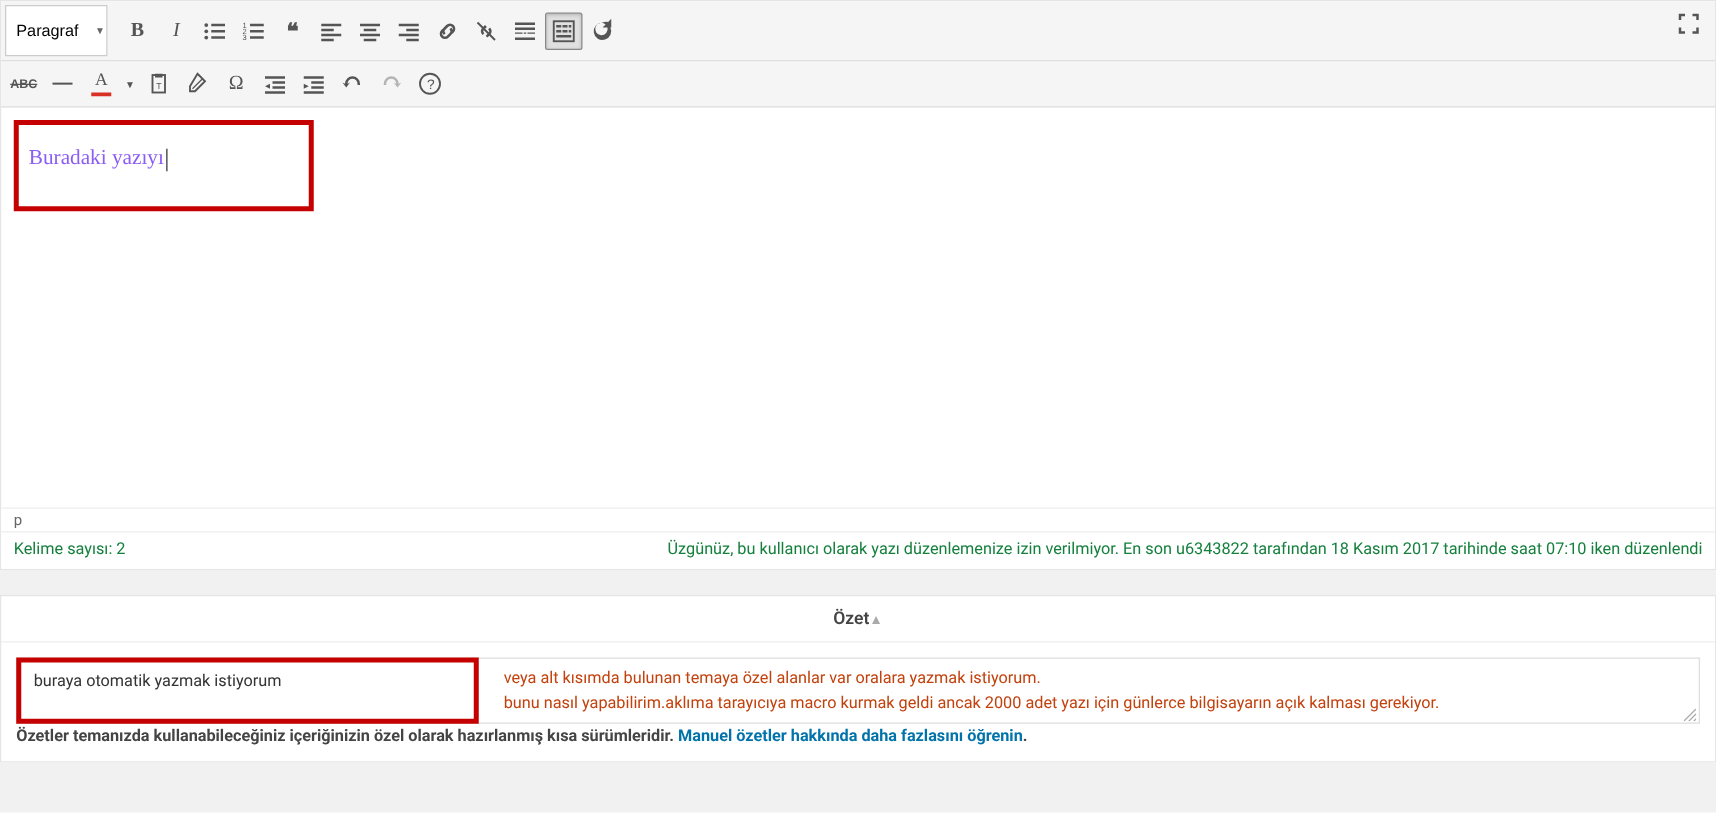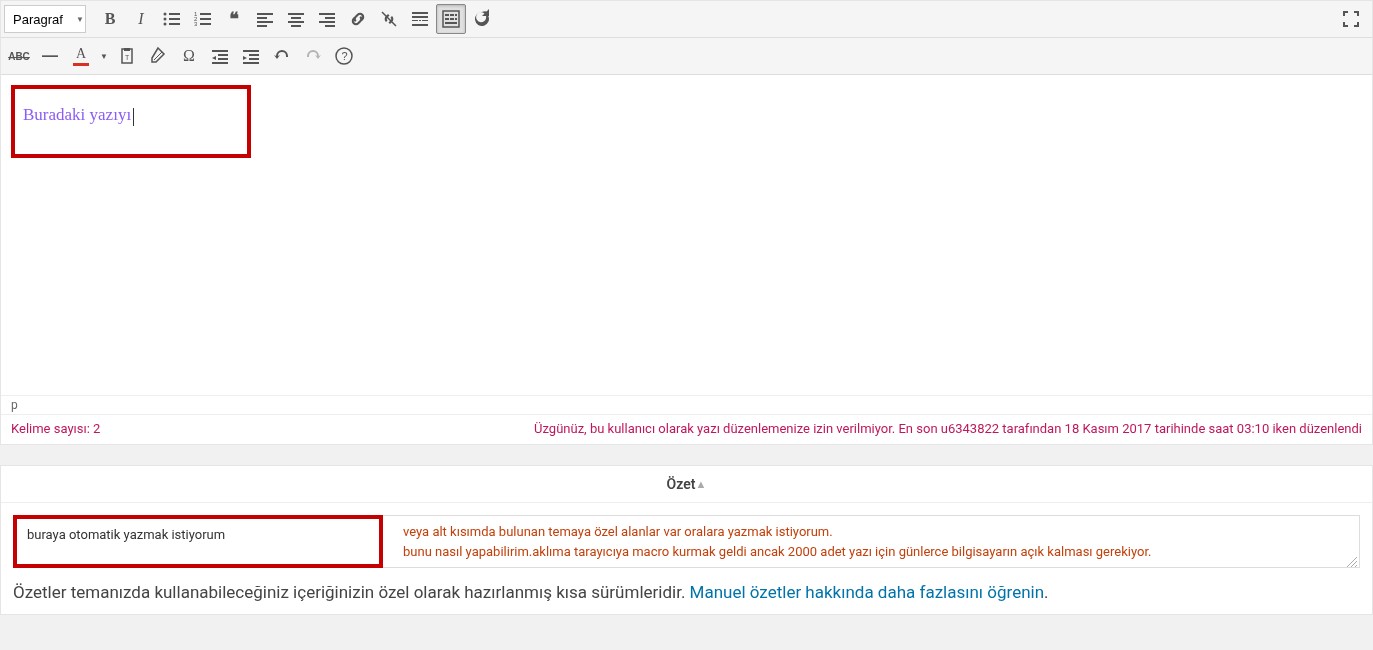--- a/index.html
+++ b/index.html
@@ -26,21 +26,21 @@
   }
   .toolbar-row2 {
     background: #f5f5f5;
     border-bottom: 1px solid #ddd;
     padding: 3px;
     display: flex;
     align-items: center;
     gap: 1px;
   }
   .format-select {
-    height: 28px;
+    height: 41px;
     border: 1px solid #ccc;
     background: #fff;
     font-size: 13px;
     padding: 0 22px 0 8px;
     margin-right: 4px;
     appearance: none;
     position: relative;
   }
   .select-wrap {
     position: relative;
@@ -109,21 +109,21 @@
     border-top: 1px solid #eee;
     padding: 2px 10px;
     font-size: 12px;
     color: #666;
     background: #fff;
   }
   .status-row {
     border-top: 1px solid #eee;
     padding: 6px 10px 8px 10px;
     font-size: 13px;
-    color: #be185d;
+    color: #15803d;
     background: #fff;
     display: flex;
     justify-content: space-between;
   }
   .excerpt-box {
     background: #fff;
     border: 1px solid #e5e5e5;
     margin-top: 20px;
   }
   .excerpt-header {
@@ -168,23 +168,24 @@
   .resize-handle {
     position: absolute;
     right: 2px;
     bottom: 2px;
     width: 10px;
     height: 10px;
     color: #aaa;
   }
   .resize-handle svg { width: 10px; height: 10px; }
   .excerpt-help {
-    font-size: 17px;
+    font-size: 13px;
     color: #444;
-    margin-top: 14px;
+    margin-top: 3px;
+    font-weight: bold;
   }
   .excerpt-help a { color: #0073aa; text-decoration: none; }
 </style>
 </head>
 <body>
 
 <div class="editor-container">
 
   <div class="toolbar">
     <div class="select-wrap">
@@ -349,21 +350,21 @@
       <span class="text-content">Buradaki yazıyı</span><span class="cursor"></span>
     </div>
   </div>
 
   <div class="path-row">
     <span>p</span>
   </div>
 
   <div class="status-row">
     <span>Kelime sayısı: 2</span>
-    <span>Üzgünüz, bu kullanıcı olarak yazı düzenlemenize izin verilmiyor. En son u6343822 tarafından 18 Kasım 2017 tarihinde saat 03:10 iken düzenlendi</span>
+    <span>Üzgünüz, bu kullanıcı olarak yazı düzenlemenize izin verilmiyor. En son u6343822 tarafından 18 Kasım 2017 tarihinde saat 07:10 iken düzenlendi</span>
   </div>
 </div>
 
 <div class="excerpt-box">
   <div class="excerpt-header">
     <span>Özet</span>
     <span class="collapse-caret">▲</span>
   </div>
   <div class="excerpt-body">
     <div class="excerpt-textarea-wrap">

